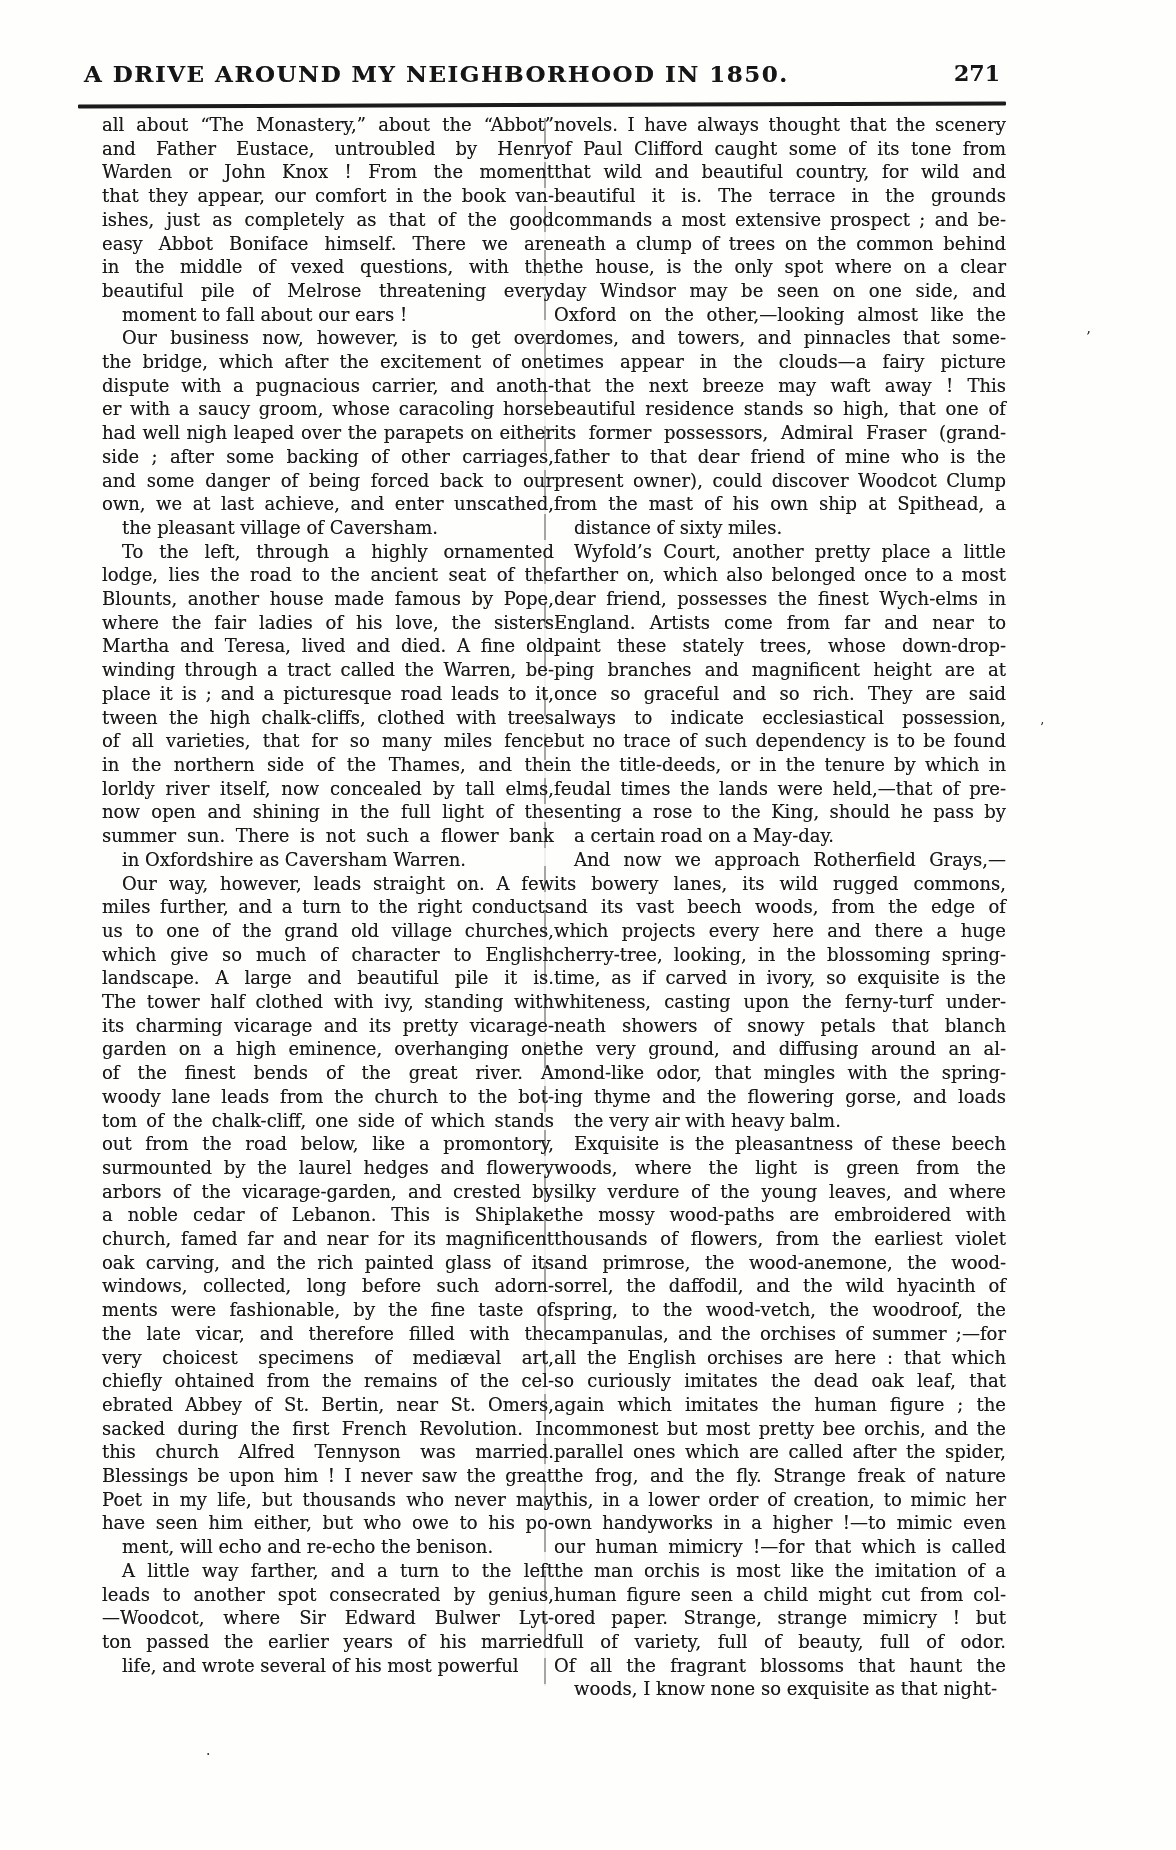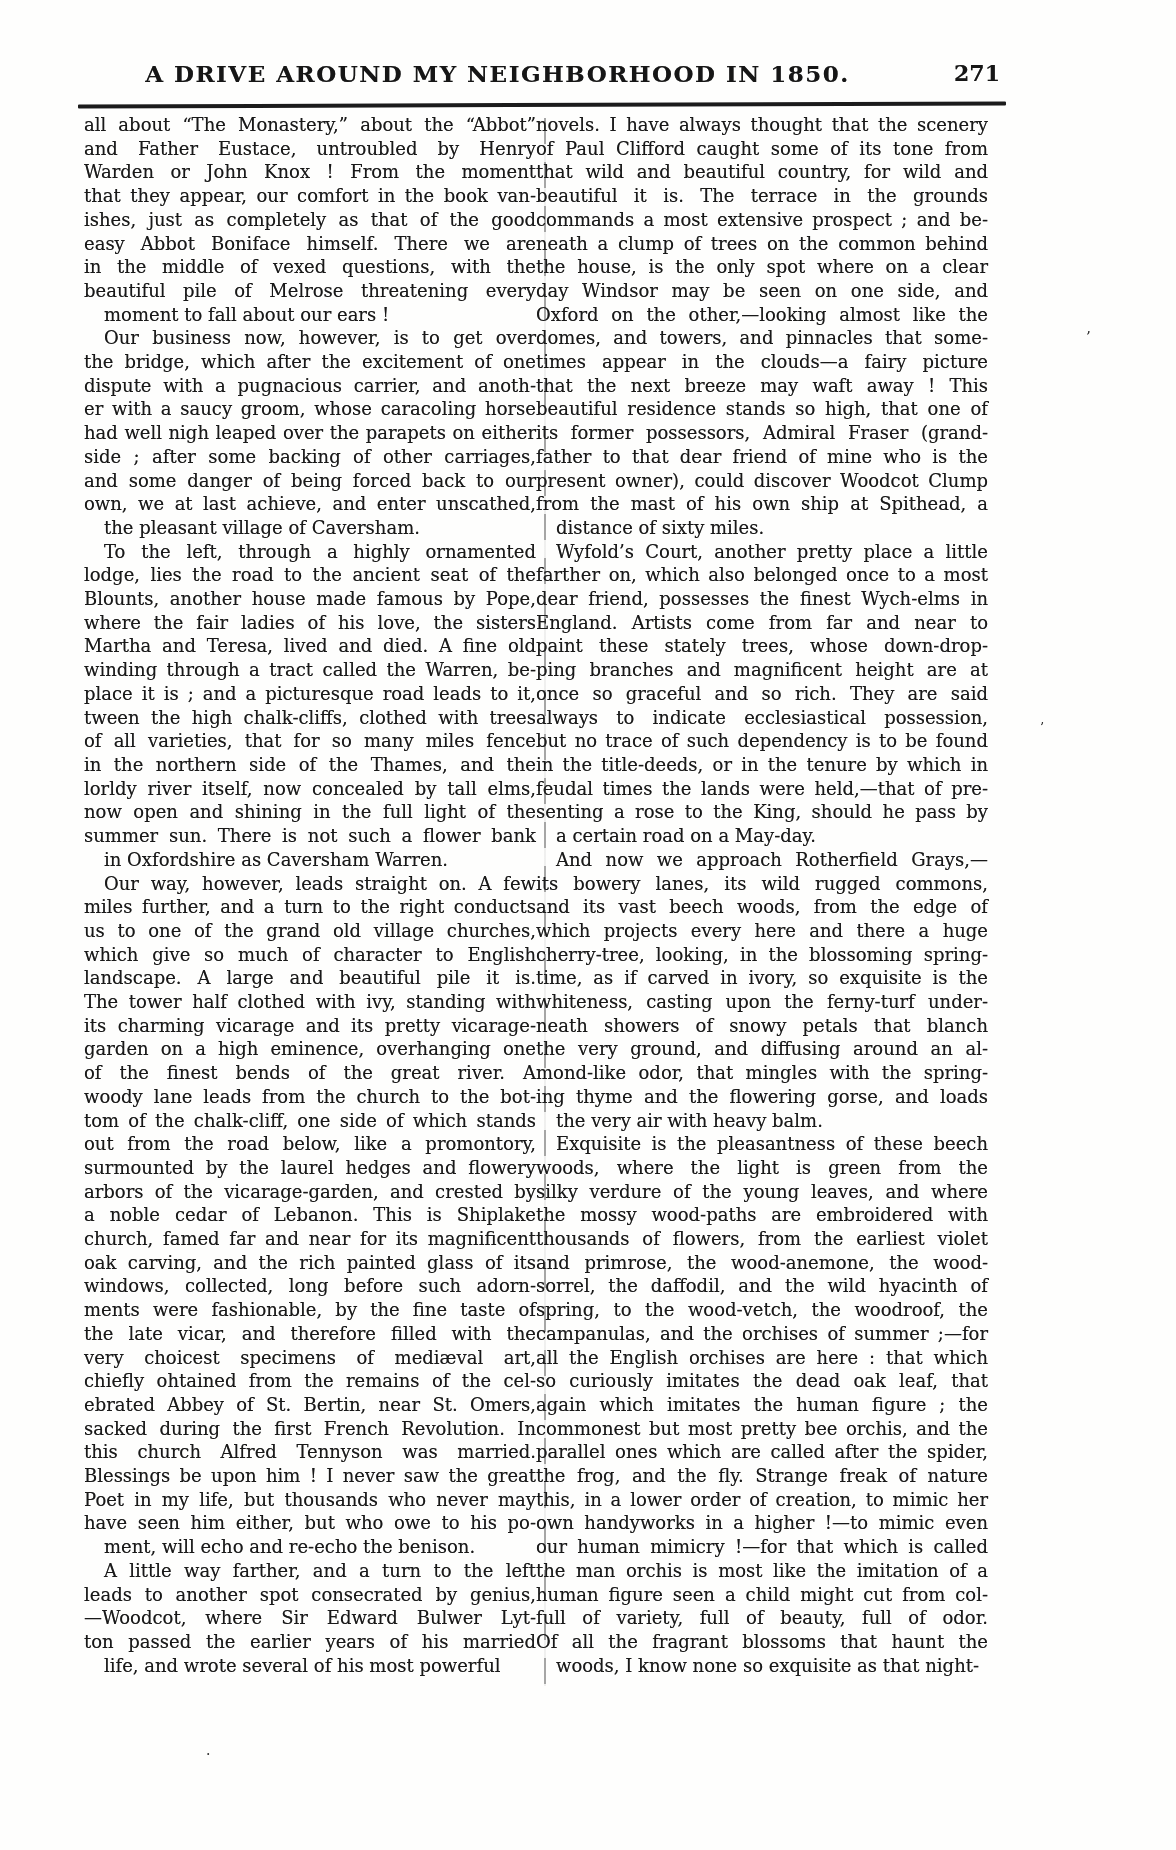--- a/index.html
+++ b/index.html
@@ -22,21 +22,20 @@
     position: absolute;
     top: 60px;
     left: 84px;
     width: 922px;
     height: 34px;
   }
   .running-title {
     position: absolute;
     left: 0;
     right: 95px;
-    text-align: center;
     font-size: 23px;
     font-weight: bold;
     letter-spacing: 1.5px;
     white-space: nowrap;
     color: #161616;
     text-shadow: 0 0 0.5px rgba(20,20,20,.5);
   }
   .page-number {
     position: absolute;
     right: 6px;
@@ -56,21 +55,21 @@
     background: #1b1b1b;
     transform: rotate(-0.18deg);
     border-radius: 1px;
   }
   .columns {
     position: absolute;
     top: 113px;
     left: 84px;
     width: 922px;
     display: flex;
-    justify-content: flex-start;
+    justify-content: flex-end;
   }
   .col {
     width: 452px;
     font-size: 18px;
     line-height: 23.7px;
     color: #191919;
     text-shadow: 0 0 0.45px rgba(25,25,25,.55);
   }
   .line {
     text-align: justify;
@@ -255,20 +254,21 @@
           <div class="line">so curiously imitates the dead oak leaf, that</div>
           <div class="line">again which imitates the human figure ; the</div>
           <div class="line">commonest but most pretty bee orchis, and the</div>
           <div class="line">parallel ones which are called after the spider,</div>
           <div class="line">the frog, and the fly.  Strange freak of nature</div>
           <div class="line">this, in a lower order of creation, to mimic her</div>
           <div class="line">own handyworks in a higher !—to mimic even</div>
           <div class="line">our human mimicry !—for that which is called</div>
           <div class="line">the man orchis is most like the imitation of a</div>
           <div class="line">human figure seen a child might cut from col-</div>
+          <div class="line">ored paper.  Strange, strange mimicry !  but</div>
           <div class="line">full of variety, full of beauty, full of odor.</div>
           <div class="line">Of all the fragrant blossoms that haunt the</div>
           <div class="line last">woods, I know none so exquisite as that night-</div>
         </div>
       </div>
   </div>
 
   <div class="column-divider"></div>
 
   <span class="speck s1">’</span>

